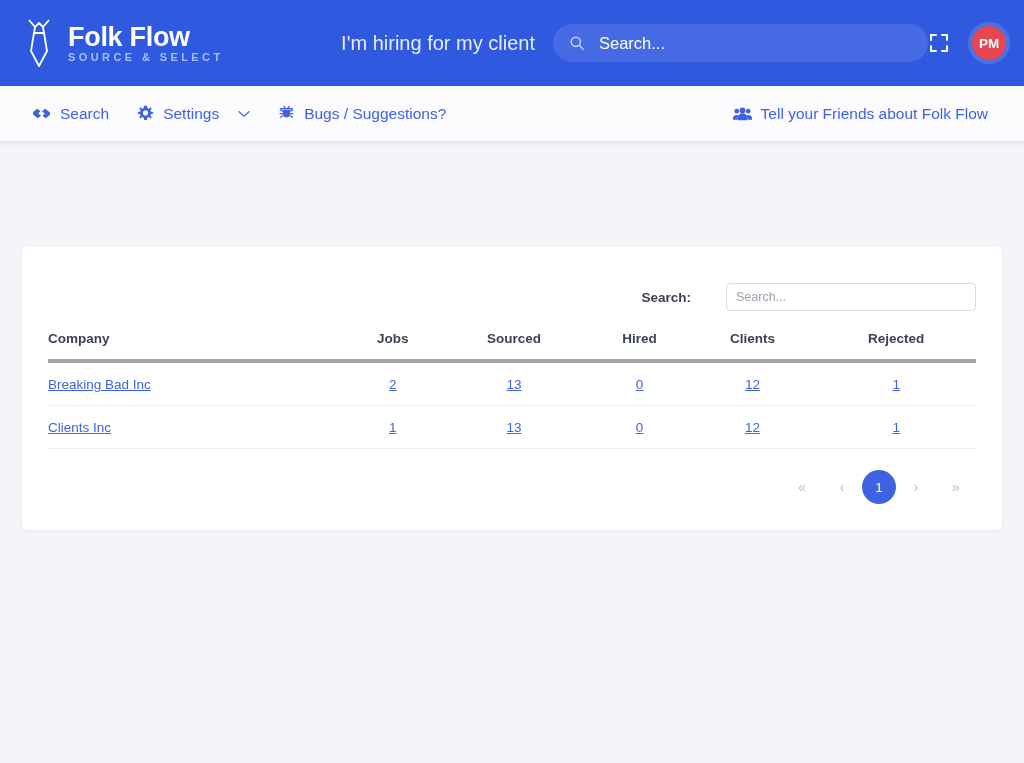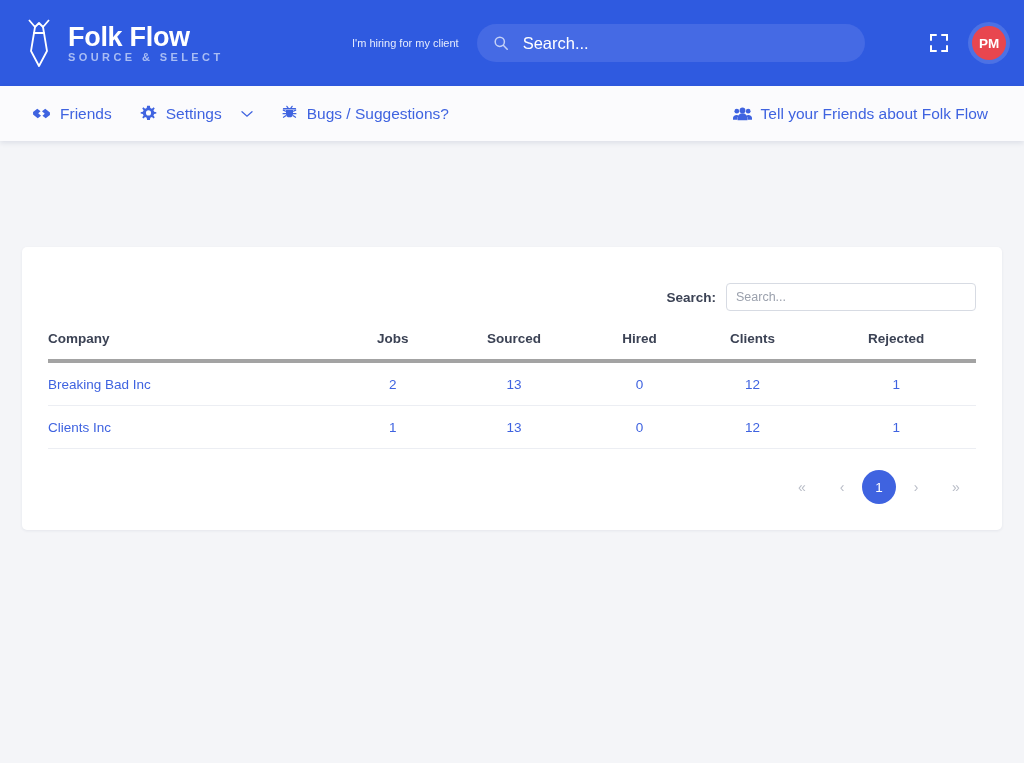--- a/index.html
+++ b/index.html
@@ -33,21 +33,21 @@
   .brand-tagline {
     color: #a9bdf4;
     font-size: 11px;
     letter-spacing: 3.4px;
     font-weight: bold;
     margin-top: 0;
   }
 
   .hiring-text {
     color: #e6ecfd;
-    font-size: 11px;
+    font-size: 20px;
     margin-left: 30px;
     white-space: nowrap;
   }
 
   .searchwrap {
     margin-left: 18px;
     width: 388px;
     height: 38px;
     background: #456ae4;
     border-radius: 19px;
@@ -111,20 +111,21 @@
   .card {
     margin: 106px 22px 0 22px;
     background: #ffffff;
     border-radius: 5px;
     box-shadow: 0 1px 3px rgba(30,40,90,0.07);
     padding: 22px 26px 26px 26px;
   }
   .card-toolbar {
     display: flex; justify-content: flex-end; align-items: center;
     padding: 14px 0 20px 0;
+    gap: 25px;
   }
   .search-label {
     font-size: 13.5px; font-weight: bold; color: #3b4254;
     margin-right: 10px;
   }
   .table-search {
     width: 250px; height: 28px;
     border: 1px solid #d7dbe3;
     border-radius: 4px;
     padding: 0 9px;
@@ -144,20 +145,21 @@
     padding: 0 0 13px 0;
     border-bottom: 4px solid #a3a3a3;
   }
   thead th.col-company { text-align: left; width: 300px; }
   tbody td {
     font-size: 13.5px;
     color: #3f63e0;
     text-align: center;
     padding: 14px 0 13px 0;
     border-bottom: 1px solid #eceef3;
+    text-decoration: underline;
   }
   tbody td.col-company { text-align: left; }
   tbody tr:last-child td { border-bottom: 1px solid #eceef3; }
   .cell-link { color: #3f63e0; text-decoration: none; cursor: pointer; }
 
   
   .pagination {
     display: flex; justify-content: flex-end; align-items: center;
     padding-top: 21px;
     gap: 0;
@@ -224,21 +226,21 @@
 
 <div class="navbar">
 
   <div class="nav-item">
     <span class="nicon">
       <svg viewBox="0 0 20 16" width="19" height="15" fill="#3f63e0">
         <path d="M1 6.5 L5.5 3 L9 5.5 L6.5 7.8 L9.5 10.5 L6 13 L1 9 Z"></path>
         <path d="M19 9.5 L14.5 13 L11 10.5 L13.5 8.2 L10.5 5.5 L14 3 L19 7 Z"></path>
       </svg>
     </span>
-    <span>Friends</span>
+    <span>Search</span>
   </div>
 
   <div class="nav-item">
     <span class="nicon">
       <svg viewBox="0 0 18 18" width="17" height="17" fill="#3f63e0">
         <path d="M9 0.8 L10.5 0.8 L10.9 3.1 L12.6 3.9 L14.5 2.5 L15.6 3.6 L14.2 5.5 L15 7.2 L17.3 7.6 L17.3 9.1 L15 9.5 L14.2 11.2 L15.6 13.1 L14.5 14.2 L12.6 12.8 L10.9 13.6 L10.5 15.9 L9 15.9 L7.5 15.9 L7.1 13.6 L5.4 12.8 L3.5 14.2 L2.4 13.1 L3.8 11.2 L3 9.5 L0.7 9.1 L0.7 7.6 L3 7.2 L3.8 5.5 L2.4 3.6 L3.5 2.5 L5.4 3.9 L7.1 3.1 L7.5 0.8 Z"></path>
         <circle cx="9" cy="8.35" r="2.7" fill="#fbfbfd"></circle>
       </svg>
     </span>
     <span>Settings</span>

